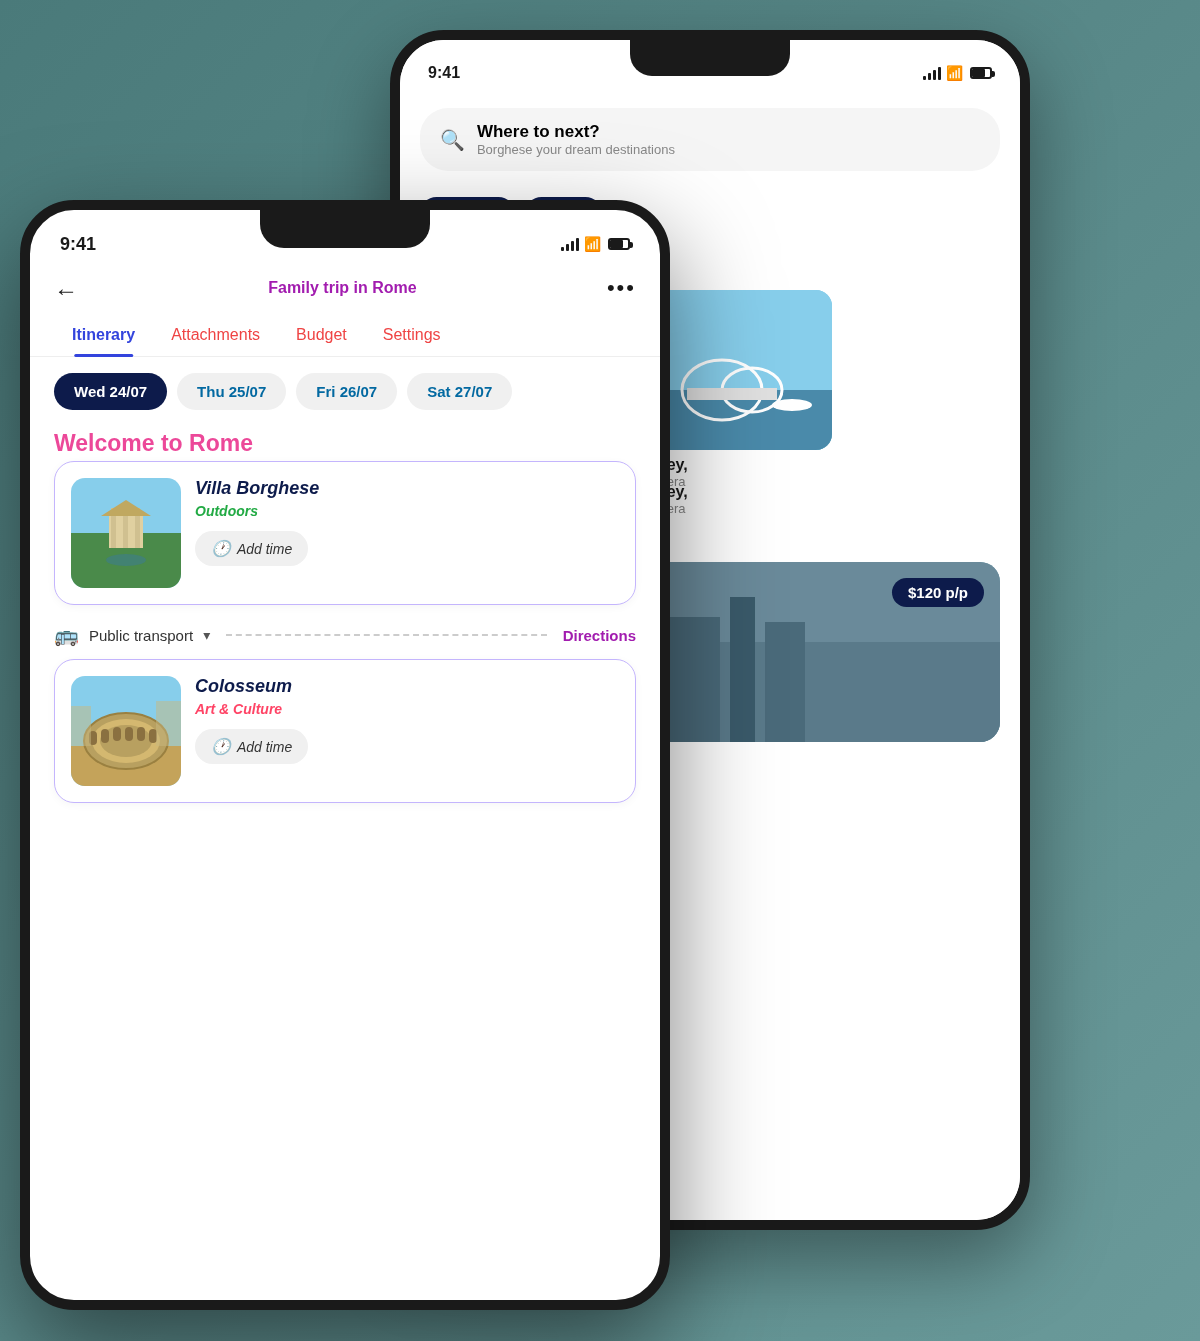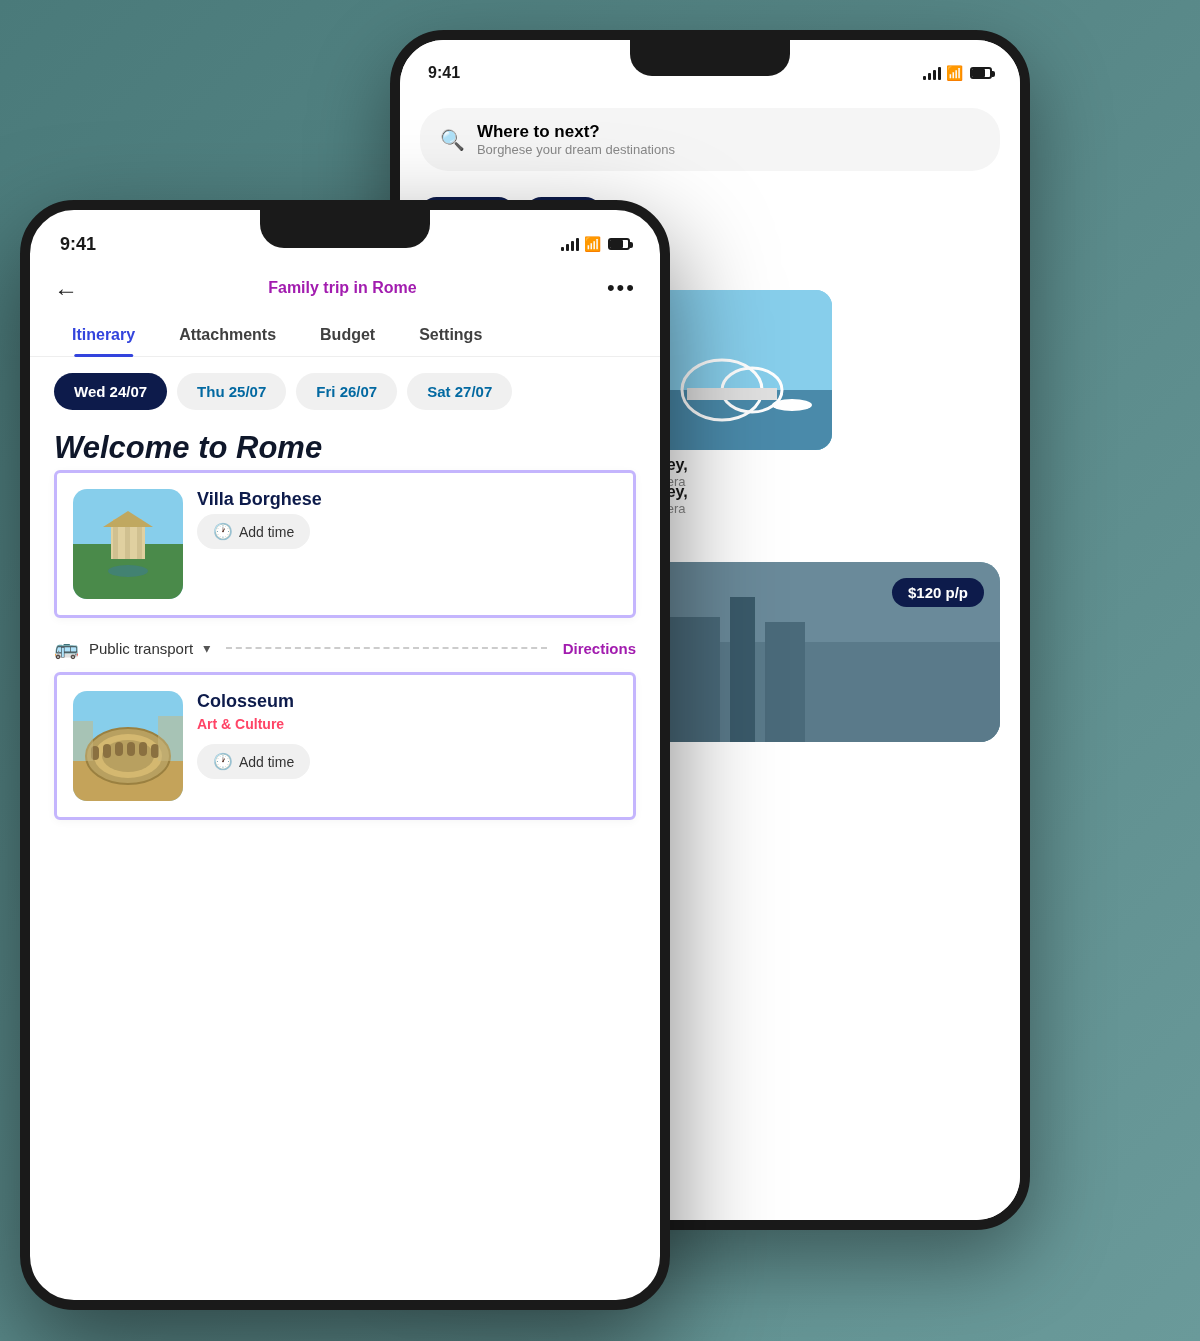--- a/index.html
+++ b/index.html
@@ -268,27 +268,27 @@
       color: #1a1a1a;
       letter-spacing: 2px;
       cursor: pointer;
     }
 
     
     .app-tabs {
       display: flex;
       padding: 0 24px;
       border-bottom: 1px solid #eee;
-      gap: 8px;
+      gap: 0;
     }
     .tab-item {
       padding: 10px 18px 12px;
       font-size: 16px;
-      font-weight: 700;
-      color: #404040;
+      font-weight: 400;
+      color: #ef4444;
       cursor: pointer;
       position: relative;
     }
     .tab-item.active {
       color: #3344dd;
       font-weight: 700;
     }
     .tab-item.active::after {
       content: '';
       position: absolute;
@@ -318,43 +318,43 @@
       white-space: nowrap;
       cursor: pointer;
     }
     .date-pill.active {
       background: #0d1b4b;
       color: #ffffff;
     }
 
     
     .day-title {
-      font-size: 31px;
+      font-size: 23px;
       font-weight: 900;
-      color: #0f172a;
+      color: #ec4899;
       padding: 4px 24px 4px;
-      font-style: italic;
     }
     .day-subtitle {
       font-size: 16px;
       color: #333;
       padding: 2px 24px 12px;
     }
 
     
     .place-card {
       margin: 0 24px 6px;
       background: #fff;
-      border-radius: 6px;
-      border: 3px solid #c4b5fd;
+      border-radius: 20px;
+      border: 1px solid #c4b5fd;
       padding: 16px;
       display: flex;
       align-items: flex-start;
       gap: 14px;
       box-shadow: 0 2px 8px rgba(0,0,0,0.04);
+      font-style: italic;
     }
     .place-img {
       width: 110px;
       height: 110px;
       border-radius: 14px;
       overflow: hidden;
       flex-shrink: 0;
     }
     .place-info {
       flex: 1;
@@ -584,20 +584,21 @@
         <rect x="52" y="30" width="5" height="40" fill="#d0c090"></rect>
         <rect x="64" y="30" width="5" height="40" fill="#d0c090"></rect>
 
         <polygon points="30,38 55,22 80,38" fill="#c0a860"></polygon>
 
         <ellipse cx="55" cy="82" rx="20" ry="6" fill="#3a7a9a" opacity="0.5"></ellipse>
       </svg>
     </div>
     <div class="place-info">
       <div class="place-name">Villa Borghese</div>
+      <div class="place-category outdoors">Outdoors</div>
       <div class="add-time-btn">
         <span class="clock-icon">🕐</span>
         <span>Add time</span>
       </div>
     </div>
   </div>
 
   <div class="transport-row">
     <span class="transport-icon">🚌</span>
     <span class="transport-label">Public transport</span>

